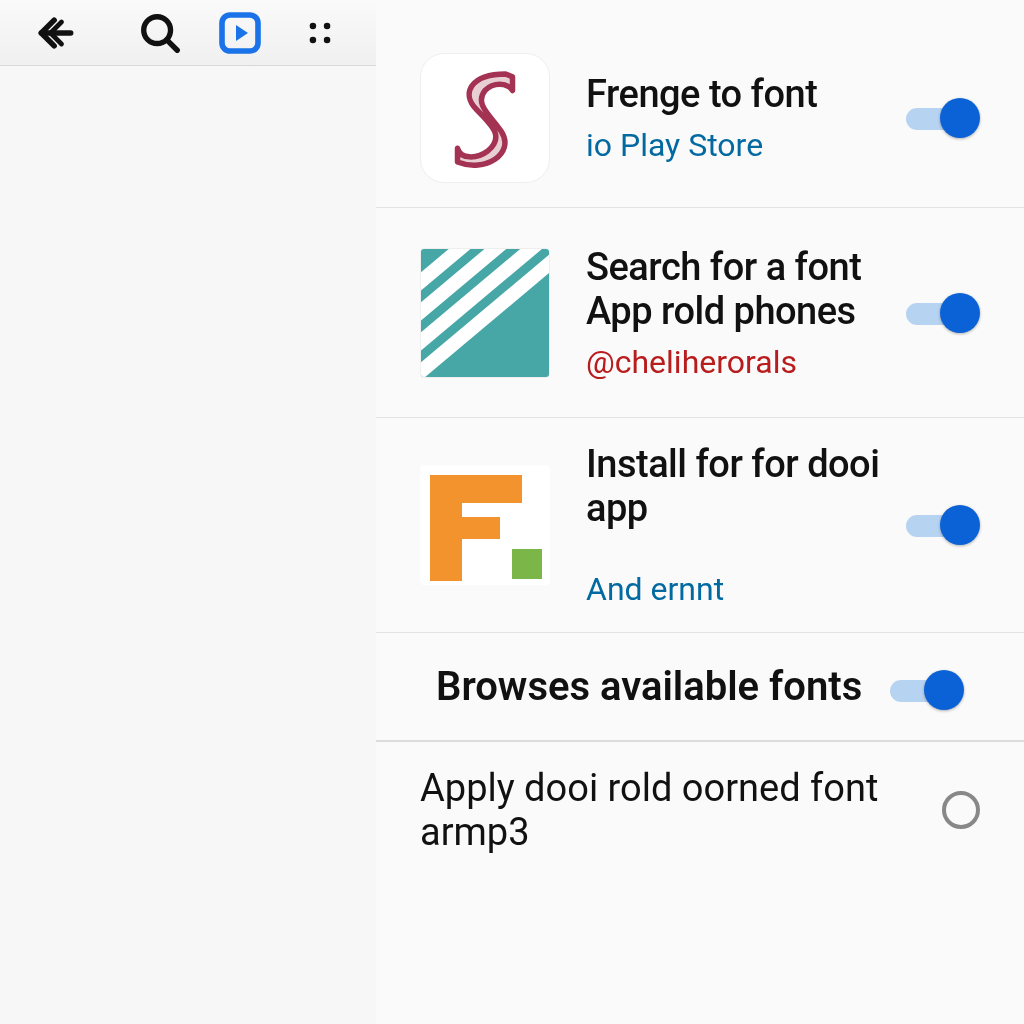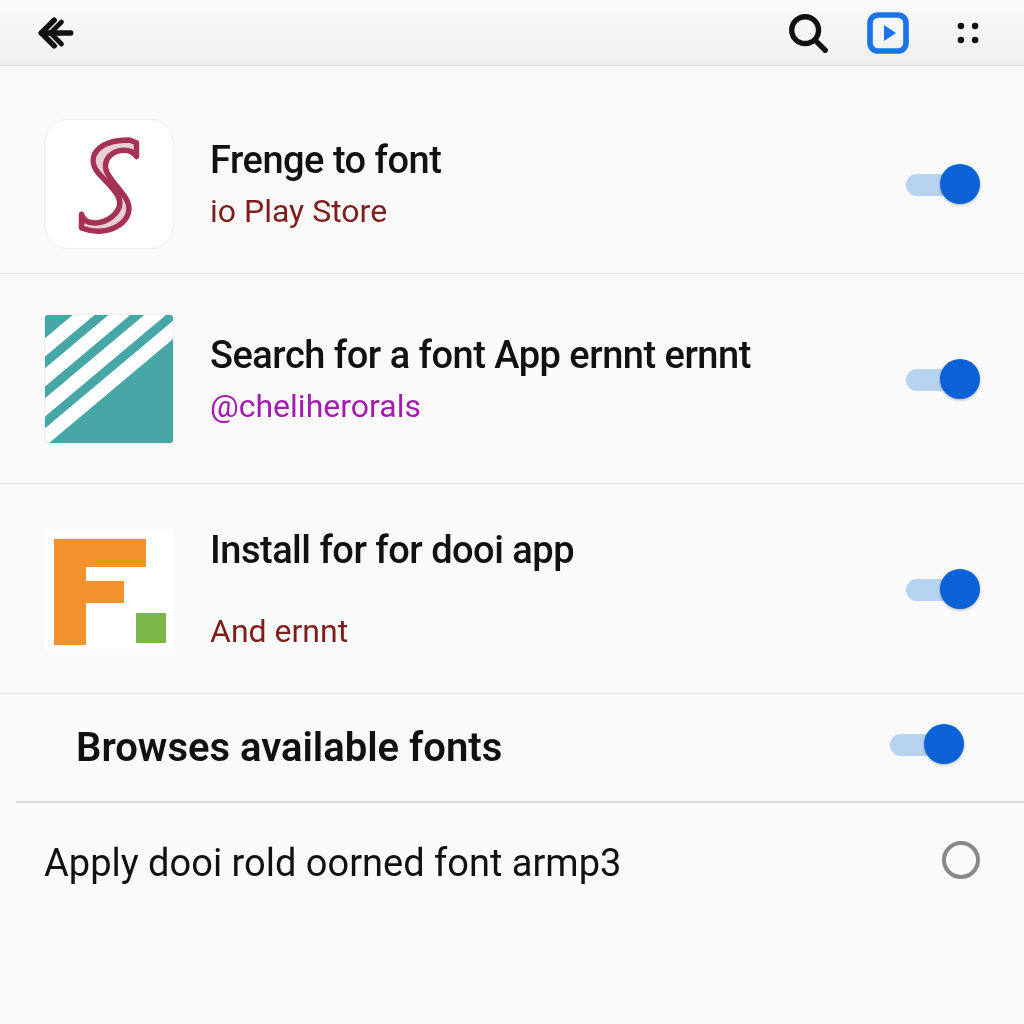--- a/index.html
+++ b/index.html
@@ -1,48 +1,48 @@
 <!DOCTYPE html>
 <html><head>
 <meta charset="utf-8">
 <style>
   * { box-sizing: border-box; margin: 0; padding: 0; }
   html, body { width: 1024px; height: 1024px; font-family: -apple-system, Roboto, "Segoe UI", Arial, sans-serif; background: #f2f2f2; overflow: hidden; }
-  .screen { width: 1024px; height: 1024px; background: #f7f7f7; display: flex; flex-direction: column; }
+  .screen { width: 1024px; height: 1024px; background: #f7f7f7; display: flex; flex-direction: row; }
   .topbar { height: 66px; background: linear-gradient(#fafafa, #f0f0f0); border-bottom: 1px solid #d8d8d8; display: flex; align-items: center; padding: 0 28px; gap: 24px; }
   .topbar .spacer { flex: 1; }
   .icon-btn { width: 56px; height: 56px; display: flex; align-items: center; justify-content: center; color: #111; cursor: pointer; }
   .icon-btn.accent { color: #1a73e8; }
   .list { flex: 1; background: #fafafa; padding-top: 28px; }
   .row { display: flex; align-items: center; padding: 24px 44px 24px 44px; border-bottom: 1px solid #e3e3e3; min-height: 180px; }
   .thumb { width: 130px; height: 130px; border-radius: 24px; background: #fff; border: 1px solid #eee; display: flex; align-items: center; justify-content: center; flex-shrink: 0; margin-right: 36px; overflow: hidden; }
   .thumb.square { border-radius: 4px; width: 130px; height: 130px; }
   .thumb.square2 { border-radius: 4px; width: 130px; height: 120px; border: none; background: transparent; }
   .txt { flex: 1; display: flex; flex-direction: column; gap: 10px; }
   .title { font-size: 38px; color: #111; font-weight: 500; letter-spacing: -0.5px; }
-  .subtitle { font-size: 32px; color: #7f1d1d; }
-  .subtitle.link { color: #a21caf; }
+  .subtitle { font-size: 32px; color: #0369a1; }
+  .subtitle.link { color: #b91c1c; }
   .toggle { width: 74px; height: 40px; position: relative; flex-shrink: 0; cursor: pointer; }
   .toggle .track { position: absolute; left: 0; top: 10px; width: 60px; height: 22px; background: #b7d3f2; border-radius: 12px; }
   .toggle .knob { position: absolute; right: 0; top: 0; width: 40px; height: 40px; background: #0b62d6; border-radius: 50%; box-shadow: 0 1px 3px rgba(0,0,0,0.3); }
   .radio-off { width: 38px; height: 38px; border: 4px solid #888; border-radius: 50%; flex-shrink: 0; cursor: pointer; }
-  .section-row { display: flex; align-items: flex-start; padding: 30px 60px; border-bottom: 2px solid #dcdcdc; margin-left: 16px; }
+  .section-row { display: flex; align-items: flex-end; padding: 30px 60px; border-bottom: 2px solid #dcdcdc; }
   .section-title { font-size: 40px; font-weight: 600; color: #111; flex: 1; }
   
   .icon-s { width: 86px; height: 110px; display: block; }
   
   .icon-teal { width: 100%; height: 100%; background: #47a6a6; position: relative; overflow: hidden; }
   .icon-teal .stripe { position: absolute; width: 200%; height: 14px; background: #fff; transform: rotate(-40deg); transform-origin: left top; }
   
   .icon-f { width: 100%; height: 100%; position: relative; background: #fff; }
   .icon-f .bar1 { position: absolute; left: 10px; top: 10px; width: 92px; height: 28px; background: #f2932e; }
   .icon-f .bar2 { position: absolute; left: 10px; top: 38px; width: 32px; height: 78px; background: #f2932e; }
   .icon-f .bar3 { position: absolute; left: 42px; top: 52px; width: 38px; height: 22px; background: #f2932e; }
   .icon-f .dot  { position: absolute; right: 8px; bottom: 6px; width: 30px; height: 30px; background: #7ab648; }
-  .bottom-row { display: flex; align-items: flex-start; padding: 38px 44px; }
+  .bottom-row { display: flex; align-items: center; padding: 24px 44px; }
   .bottom-title { font-size: 38px; color: #111; flex: 1; }
 </style>
 </head>
 <body>
 
 <div class="screen">
 
   <div class="topbar">
     <div class="icon-btn" aria-label="Back">
       <svg width="44" height="44" viewBox="0 0 24 24" fill="none" stroke="currentColor" stroke-width="2.6" stroke-linecap="round" stroke-linejoin="round">
@@ -98,21 +98,21 @@
     <div class="row" style="min-height:210px">
       <div class="thumb square">
         <div class="icon-teal">
           <div class="stripe" style="top:40px; left:-20px"></div>
           <div class="stripe" style="top:70px; left:-20px"></div>
           <div class="stripe" style="top:100px; left:-20px"></div>
           <div class="stripe" style="top:130px; left:-20px"></div>
         </div>
       </div>
       <div class="txt">
-        <div class="title">Search for a font App ernnt ernnt</div>
+        <div class="title">Search for a font App rold phones</div>
         <div class="subtitle link">@cheliherorals</div>
       </div>
       <div class="toggle">
         <div class="track"></div>
           <div class="knob"></div>
       </div>
     </div>
 
     <div class="row" style="min-height:210px">
       <div class="thumb square2">

